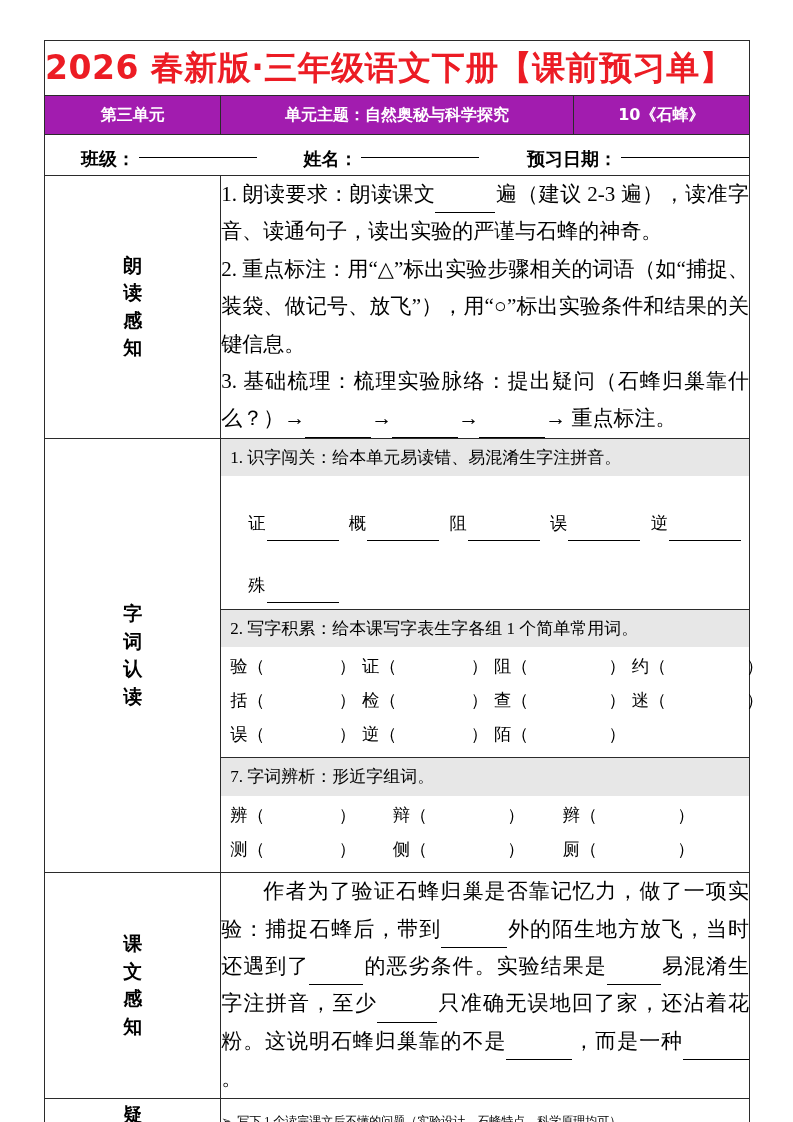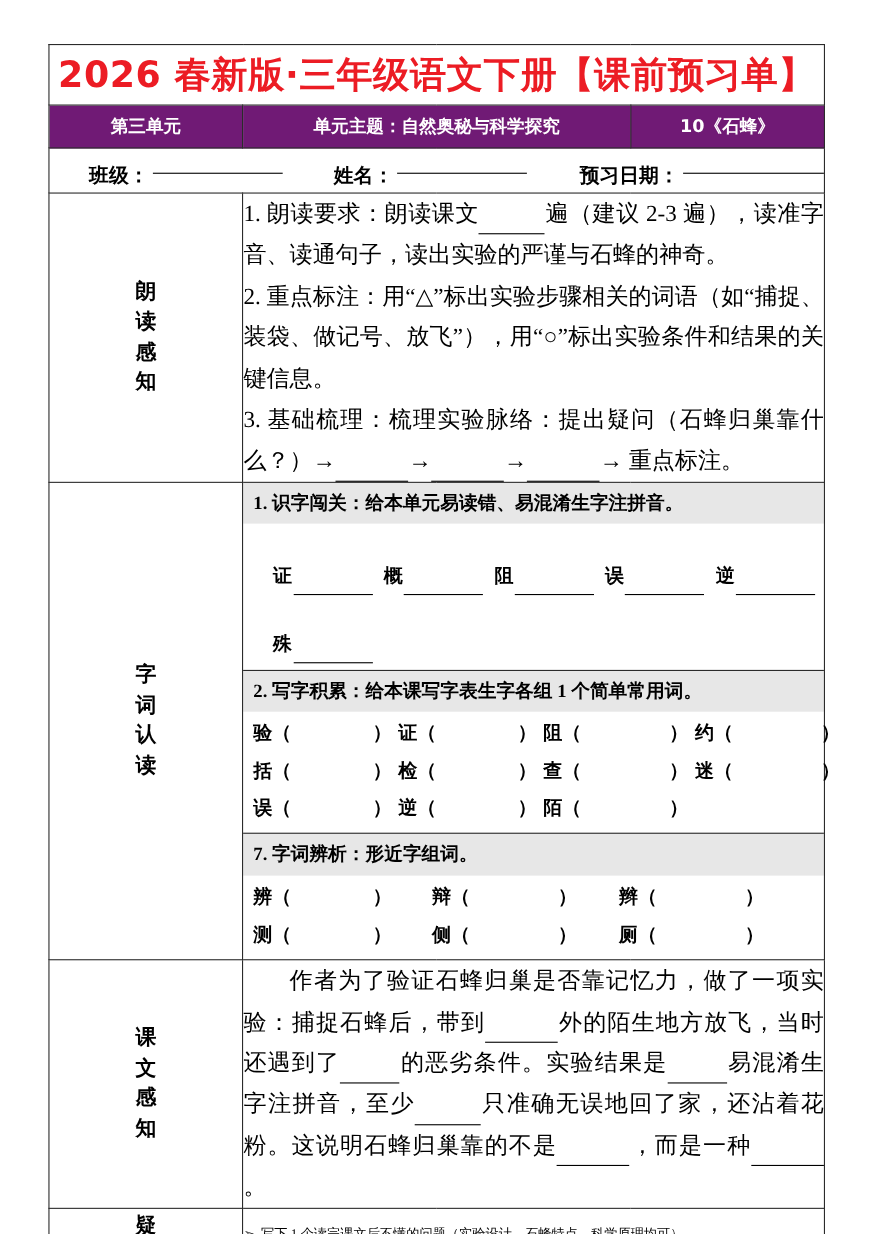--- a/index.html
+++ b/index.html
@@ -30,37 +30,37 @@
   }
 
   table.sheet td {
     border: 1.6px solid #2b2b2b;
     vertical-align: middle;
     padding: 0;
   }
 
   
   .title-cell {
-    text-align: center;
+    text-align: left;
     padding: 6px 0 8px 0;
     height: 54px;
   }
   .title-text {
     color: #ec1c24;
     font-family: "DejaVu Sans", "Liberation Sans", sans-serif;
     font-weight: bold;
     font-size: 33px;
     letter-spacing: 0.5px;
     line-height: 1.15;
     white-space: nowrap;
   }
 
   
   .green {
-    background: #701a75;
+    background: #a21caf;
     color: #ffffff;
     text-align: center;
     font-family: "DejaVu Sans", "Liberation Sans", sans-serif;
     font-weight: bold;
     font-size: 16px;
     height: 38px;
     line-height: 38px;
     white-space: nowrap;
   }
   .green.unit  { width: 107px; }
@@ -121,21 +121,21 @@
     border-bottom: 1.5px solid #000;
     vertical-align: bottom;
     height: 1.05em;
   }
   .u54 { width: 54px; }
   .u60 { width: 60px; }
   .u66 { width: 66px; }
   .u72 { width: 72px; }
 
   
-  .sec-cell { padding: 0; font-weight: bold; }
+  .sec-cell { padding: 0; }
   .subhead {
     background: #e7e7e7;
     font-size: 17px;
     line-height: 1.62;
     padding: 5px 9px 5px 9px;
   }
   .rows {
     padding: 3px 9px 6px 9px;
     font-size: 17.3px;
     line-height: 1.95;

